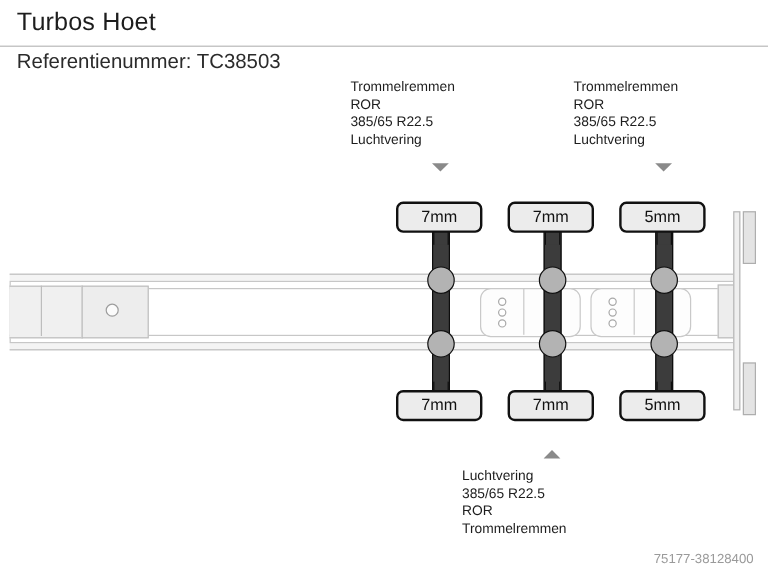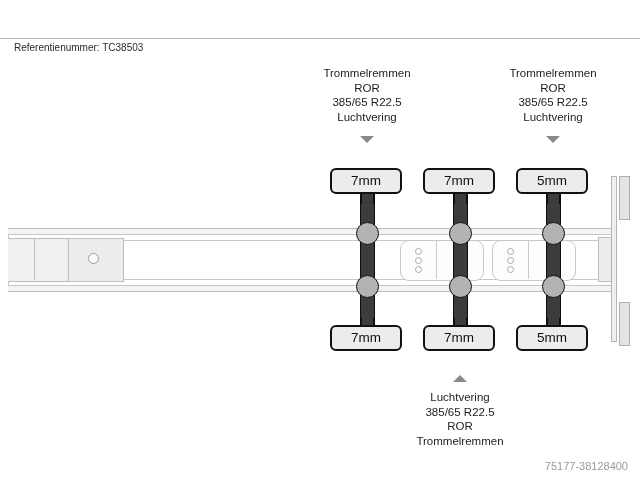--- a/index.html
+++ b/index.html
@@ -36,29 +36,28 @@
   #header-divider {
     position: absolute;
     left: 0; top: 38px;
     width: 640px;
     height: 1px;
     background: #b9b9b9;
   }
   #reference-line {
     position: absolute;
     left: 14px; top: 42px;
-    font-size: 10px;
+    font-size: 17px;
     color: #2b2b2b;
     white-space: nowrap;
   }
 
   
   .callout {
     position: absolute;
-    text-align: center;
     font-size: 11.5px;
     line-height: 14.5px;
     color: #1d1d1d;
     white-space: nowrap;
   }
   .callout .cl-line { display: block; }
 
   .arrow {
     position: absolute;
     width: 0; height: 0;
@@ -239,20 +238,21 @@
     right: 12px; bottom: 8px;
     font-size: 11px;
     color: #9a9a9a;
     white-space: nowrap;
   }
 </style>
 </head>
 <body>
 
 <div id="header">
+  <div id="page-title">Turbos Hoet</div>
   <div id="header-divider"></div>
   <div id="reference-line">Referentienummer: TC38503</div>
 </div>
 
 <div id="diagram">
 
   <div class="rail" id="rail-top"></div>
   <div class="rail" id="rail-bottom"></div>
   <div id="deck"></div>
   <div class="rail-inner" id="rail-top-inner"></div>

